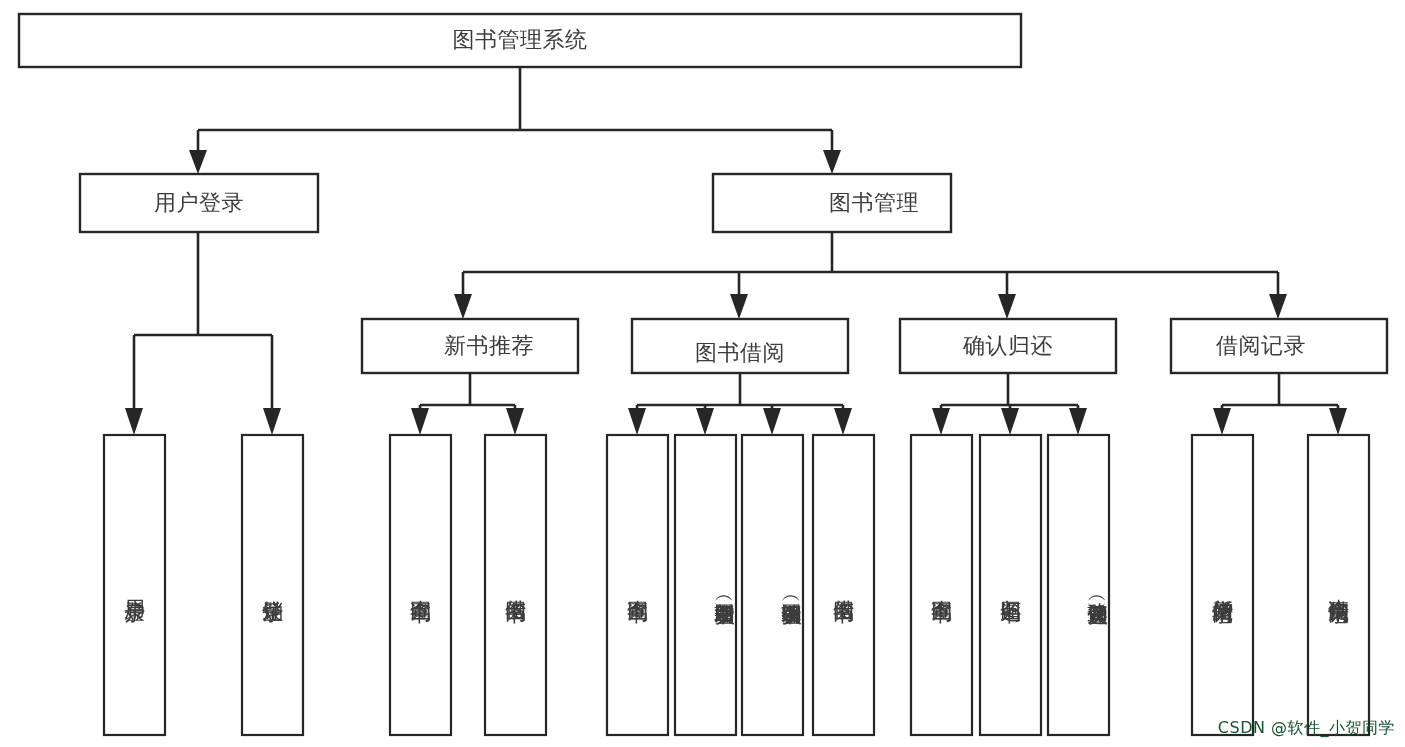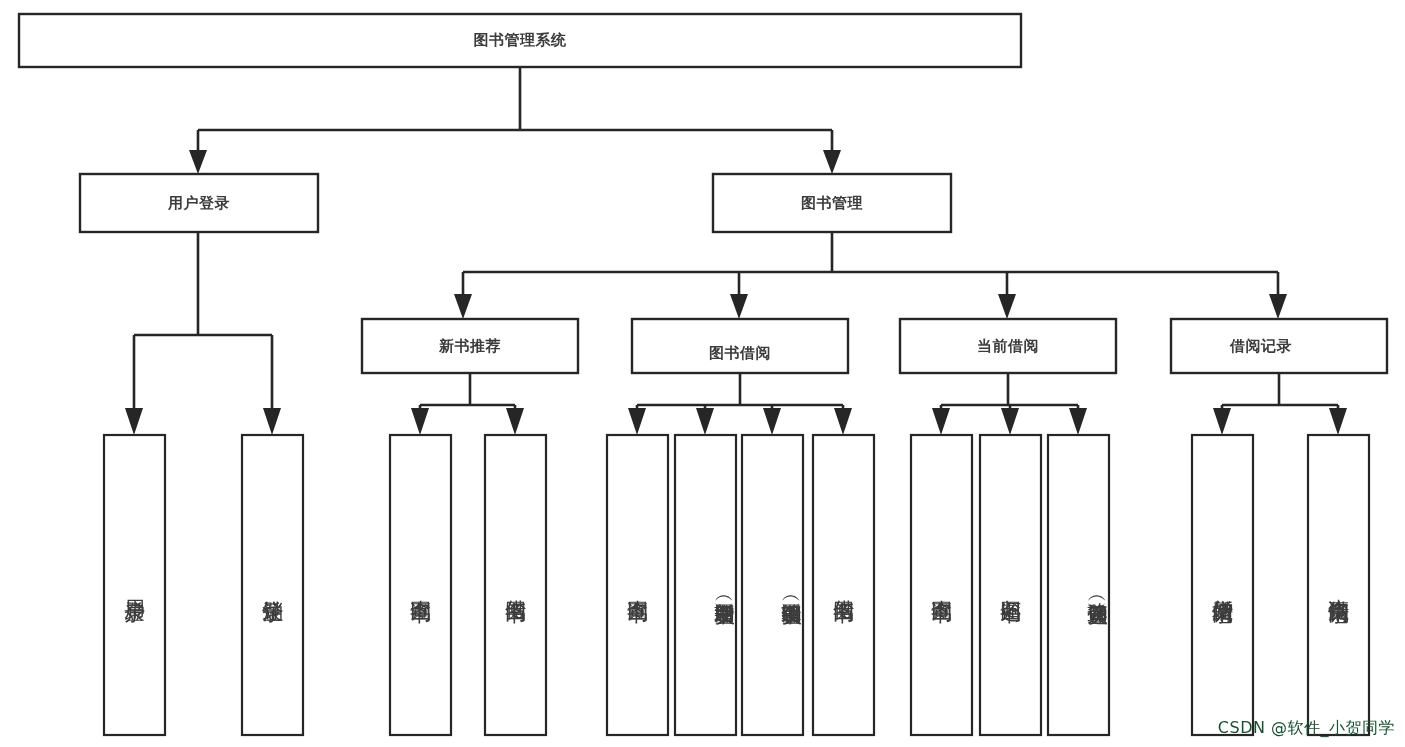--- a/index.html
+++ b/index.html
@@ -43,26 +43,25 @@
   .arrow-head {
     fill: #262626;
     stroke: none;
   }
   .node-label-h {
     position: absolute;
     display: flex;
     align-items: center;
     justify-content: center;
     color: #3c3c3c;
-    font-size: 15px;
+    font-size: 22px;
     line-height: 1.1;
     letter-spacing: 0.5px;
     white-space: nowrap;
     pointer-events: none;
-    font-weight: bold;
   }
   .node-label-v {
     position: absolute;
     display: flex;
     align-items: center;
     justify-content: center;
     color: #3c3c3c;
     font-size: 21px;
     line-height: 1.16;
     letter-spacing: 1px;
@@ -179,25 +178,25 @@
     <rect class="node-box thin" x="980" y="435" width="61" height="300"></rect>
     <rect class="node-box thin" x="1048" y="435" width="61" height="300"></rect>
 
     <rect class="node-box thin" x="1192" y="435" width="61" height="300"></rect>
     <rect class="node-box thin" x="1308" y="435" width="61" height="300"></rect>
   </svg>
 
   <div class="node-label-h" style="left:19px; top:14px; width:1002px; height:53px;">图书管理系统</div>
 
   <div class="node-label-h" style="left:80px; top:174px; width:238px; height:58px;">用户登录</div>
-  <div class="node-label-h" style="left:713px; top:174px; width:238px; height:58px;">图书管理</div>
-
-  <div class="node-label-h" style="left:362px; top:319px; width:216px; height:54px;">新书推荐</div>
+  <div class="node-label-h" style="left:713px; top:174px; width:238px; height:58px;padding-left:42px;">图书管理</div>
+
+  <div class="node-label-h" style="left:362px; top:319px; width:216px; height:54px;padding-left:19px;">新书推荐</div>
   <div class="node-label-h" style="left:632px; top:319px; width:216px; height:68px;">图书借阅</div>
-  <div class="node-label-h" style="left:900px; top:319px; width:216px; height:54px;">当前借阅</div>
+  <div class="node-label-h" style="left:900px; top:319px; width:216px; height:54px;">确认归还</div>
   <div class="node-label-h" style="left:1171px; top:319px; width:180px; height:54px;">借阅记录</div>
 
   <div class="node-label-v" style="left:104px; top:435px; width:61px; height:300px;">用户登录</div>
   <div class="node-label-v" style="left:242px; top:435px; width:61px; height:300px;">注销登录</div>
 
   <div class="node-label-v" style="left:390px; top:435px; width:61px; height:300px;">查询图书</div>
   <div class="node-label-v" style="left:485px; top:435px; width:61px; height:300px;">借阅图书</div>
 
   <div class="node-label-v" style="left:607px; top:435px; width:61px; height:300px;">查询图书</div>
   <div class="node-label-v long" style="left:675px; top:435px; width:61px; height:300px; align-items:flex-start; padding-top:8px; box-sizing:border-box;">新增图书（管理员）</div>

